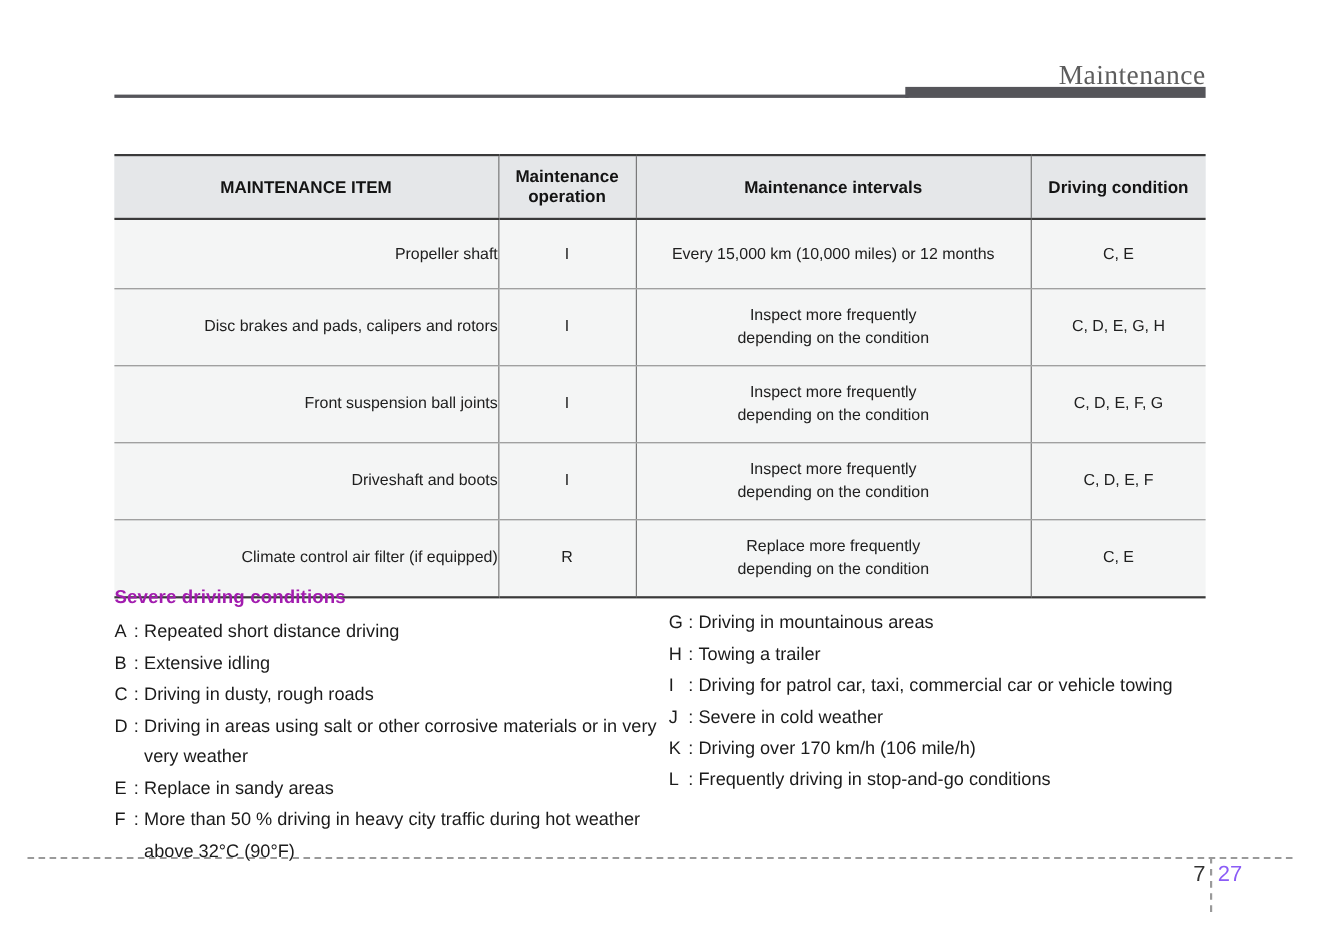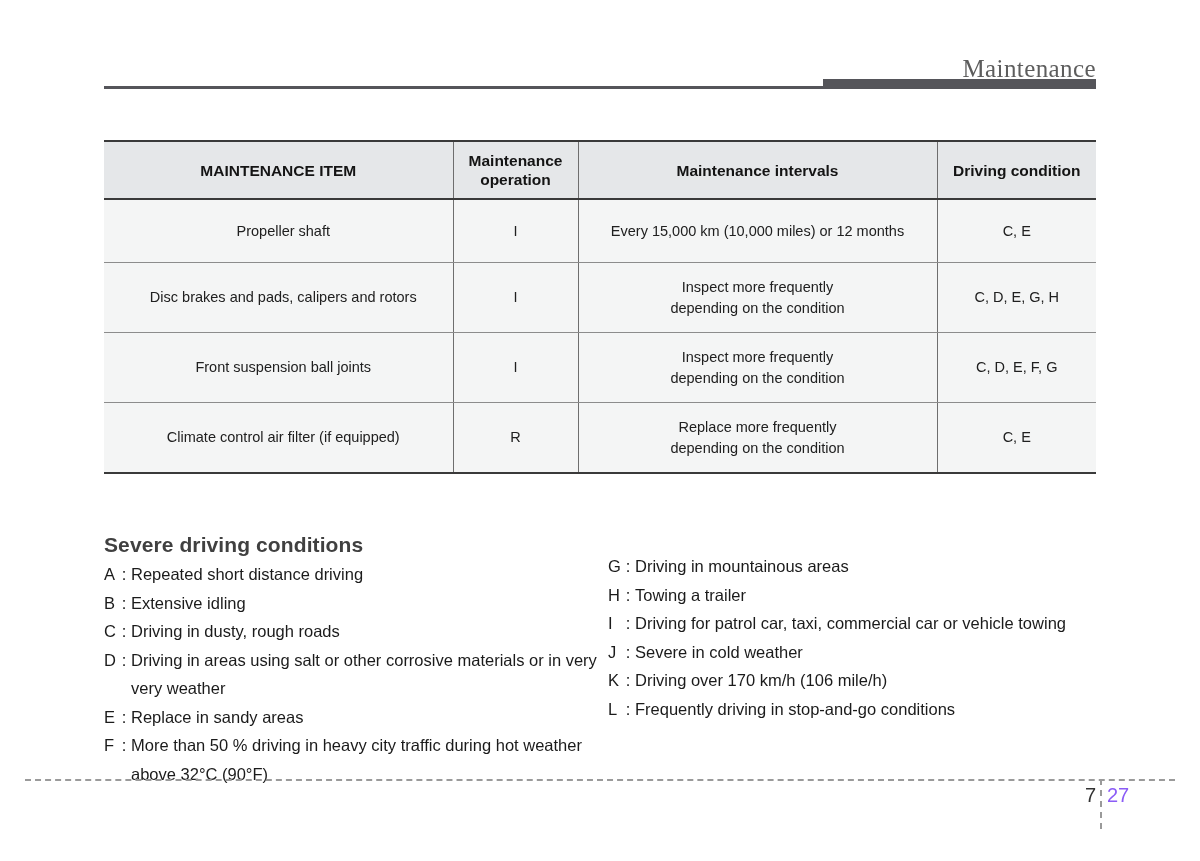--- a/index.html
+++ b/index.html
@@ -90,20 +90,21 @@
     font-size: 14.5px;
     line-height: 21px;
     color: #202020;
     border-bottom: 1.3px solid #8c8c8c;
     border-left: 1.5px solid #6e6e6e;
     padding-top: 7px;
     padding-bottom: 7px;
   }
   .maint-table tbody td:first-child {
     border-left: 0;
+    text-align: right;
   }
   .maint-table tbody tr:last-child td {
     border-bottom: 2.5px solid #3a3a3a;
   }
   .cell-item {
     text-align: left;
     padding-left: 10px !important;
   }
   .col-item    { width: 349px; }
   .col-op      { width: 125px; }
@@ -113,23 +114,23 @@
   .row-short td { height: 48px; }
   .two-line {
     display: block;
   }
 
   
   .severe-title {
     position: absolute;
     left: 104px;
     top: 533px;
-    font-size: 21px;
+    font-size: 17px;
     font-weight: bold;
-    color: #404040;
+    color: #a21caf;
     letter-spacing: 0.1px;
   }
   .cond-col {
     position: absolute;
     font-size: 16.5px;
     line-height: 28.5px;
     color: #1b1b1b;
   }
   .cond-col.left  { left: 104px; top: 560px;  width: 500px; }
   .cond-col.right { left: 608px; top: 552px;  width: 500px; }
@@ -234,20 +235,29 @@
     <tr class="row-tall">
       <td class="cell-item">Front suspension ball joints</td>
       <td>I</td>
       <td>
         <span class="two-line">Inspect more frequently</span>
         <span class="two-line">depending on the condition</span>
       </td>
       <td>C, D, E, F, G</td>
     </tr>
     <tr class="row-tall">
+      <td class="cell-item">Driveshaft and boots</td>
+      <td>I</td>
+      <td>
+        <span class="two-line">Inspect more frequently</span>
+        <span class="two-line">depending on the condition</span>
+      </td>
+      <td>C, D, E, F</td>
+    </tr>
+    <tr class="row-tall">
       <td class="cell-item">Climate control air filter (if equipped)</td>
       <td>R</td>
       <td>
         <span class="two-line">Replace more frequently</span>
         <span class="two-line">depending on the condition</span>
       </td>
       <td>C, E</td>
     </tr>
   </tbody>
 </table>

